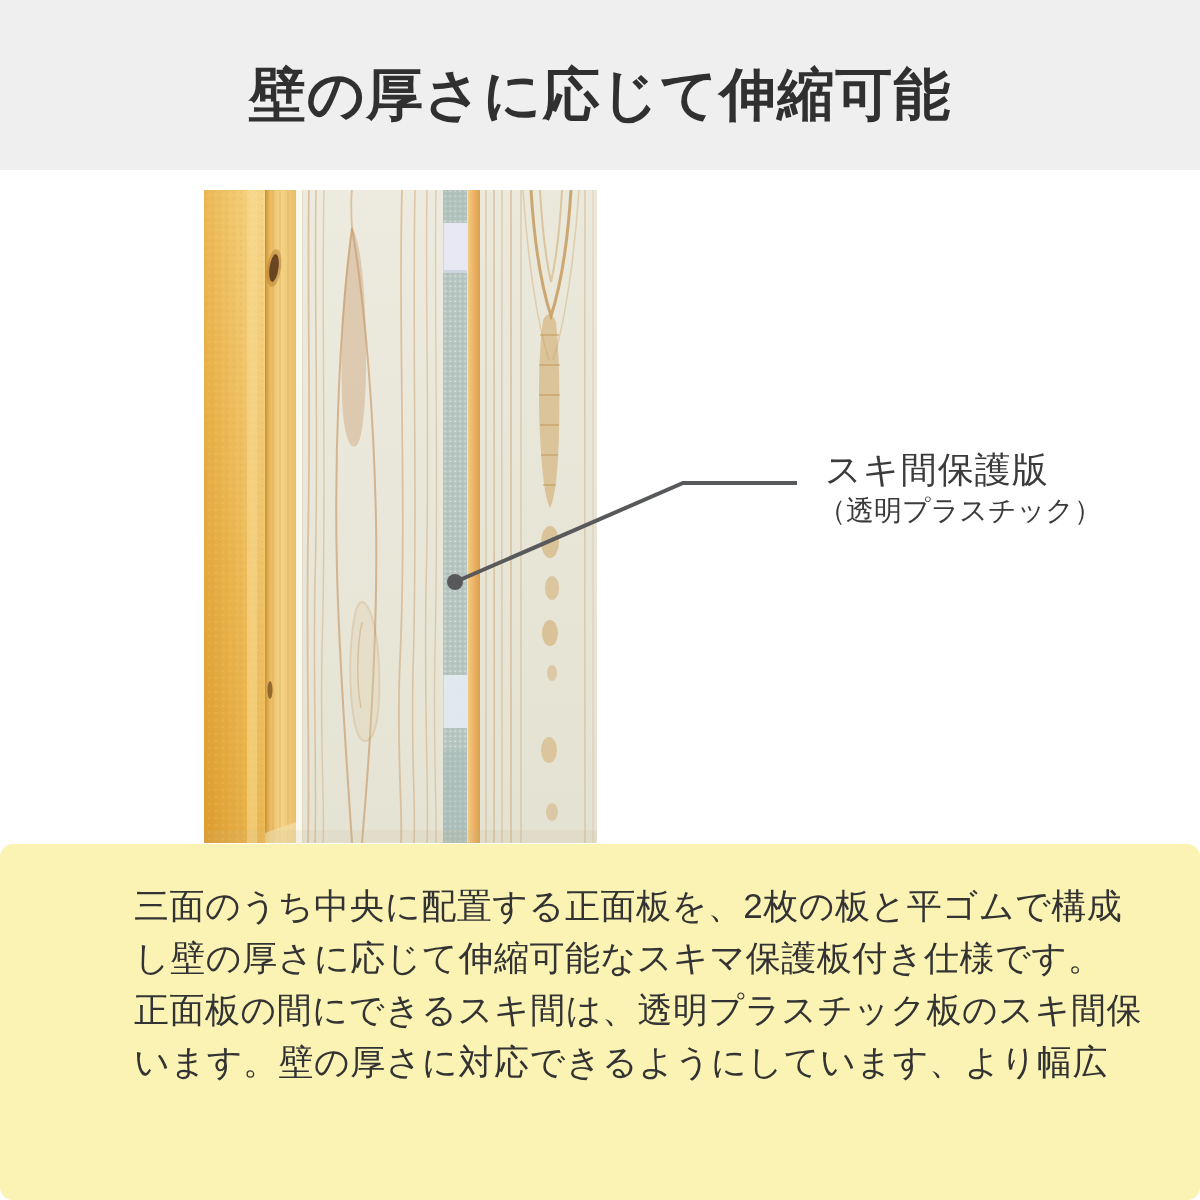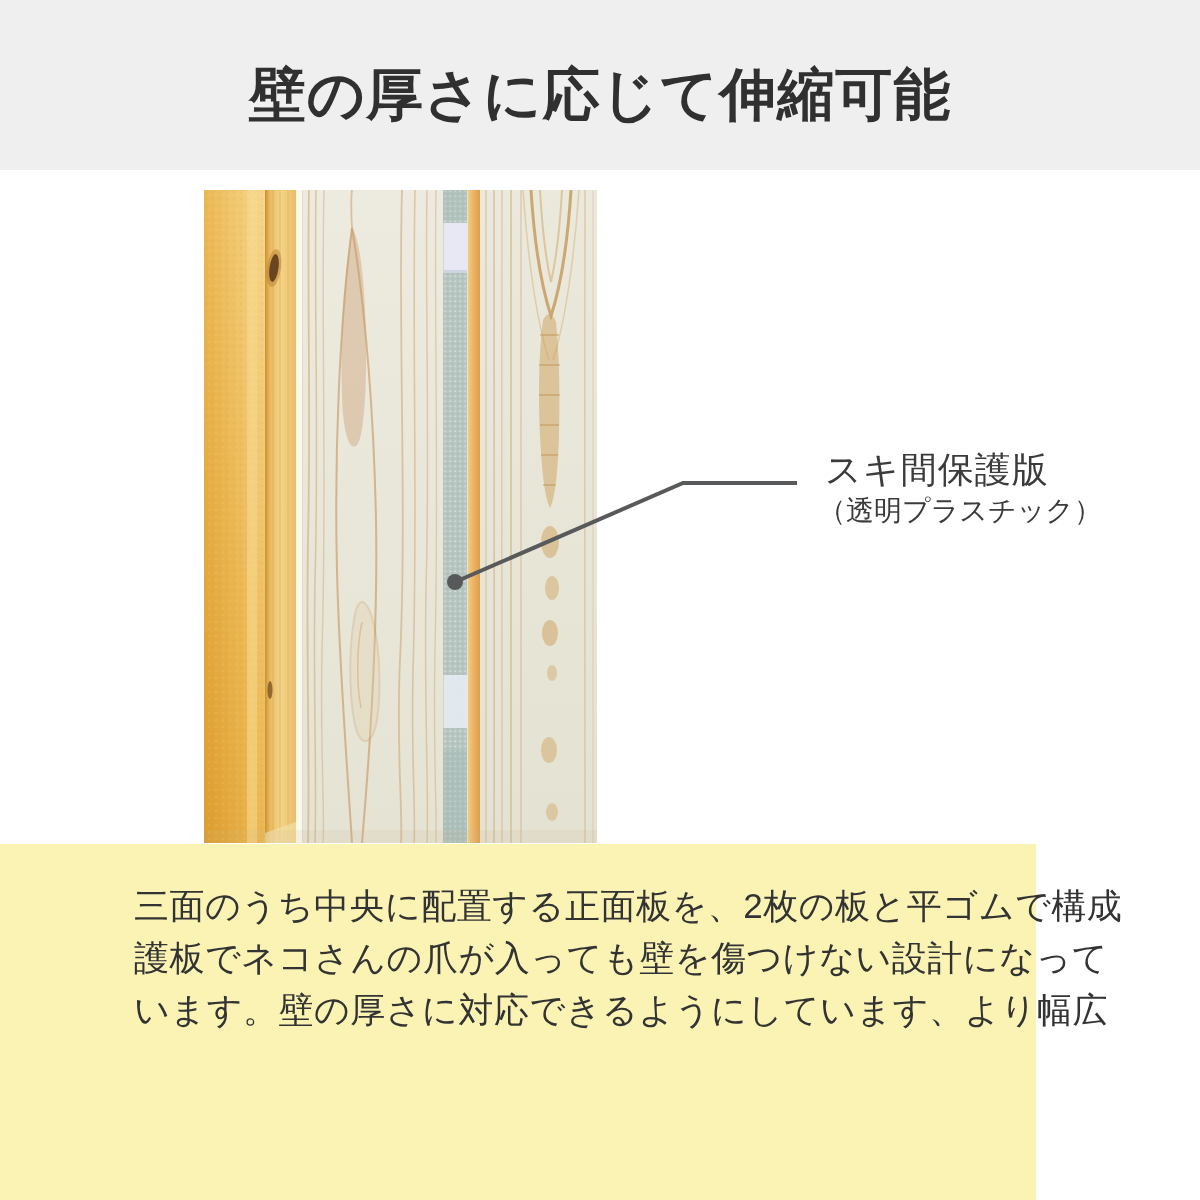--- a/index.html
+++ b/index.html
@@ -46,24 +46,25 @@
     font-size:36px;font-weight:500;letter-spacing:1px;padding-left:7px;
     line-height:1.2;white-space:nowrap;
   }
   .callout-sub{
     font-size:28px;margin-top:3px;letter-spacing:0;
     line-height:1.2;white-space:nowrap;
   }
 
   
   .desc{
-    position:absolute;left:0;top:844px;width:1036px;height:356px;
+    position:absolute;left:0;top:844px;width:1200px;height:356px;
     background:#faf3b4;
     box-sizing:border-box;
     padding:36px 32px 0 134px;
+    border-radius:13px;
   }
   .desc-line{
     margin:0;
     font-size:35px;line-height:52px;color:#333333;
     letter-spacing:0.5px;white-space:nowrap;
   }
 </style>
 </head>
 <body>
 
@@ -196,17 +197,18 @@
     </svg>
 
     <div class="callout">
       <div class="callout-main">スキ間保護版</div>
       <div class="callout-sub">（透明プラスチック）</div>
     </div>
   </section>
 
   <section class="desc">
     <p class="desc-line">三面のうち中央に配置する正面板を、2枚の板と平ゴムで構成</p>
-    <p class="desc-line">護板でネコさんの爪が入っても壁を傷つけない設計になって</p>
+    <p class="desc-line">し壁の厚さに応じて伸縮可能なスキマ保護板付き仕様です。</p>
+    <p class="desc-line">正面板の間にできるスキ間は、透明プラスチック板のスキ間保</p>
     <p class="desc-line">います。壁の厚さに対応できるようにしています、より幅広</p>
   </section>
 
 </div>
 
 </body></html>

